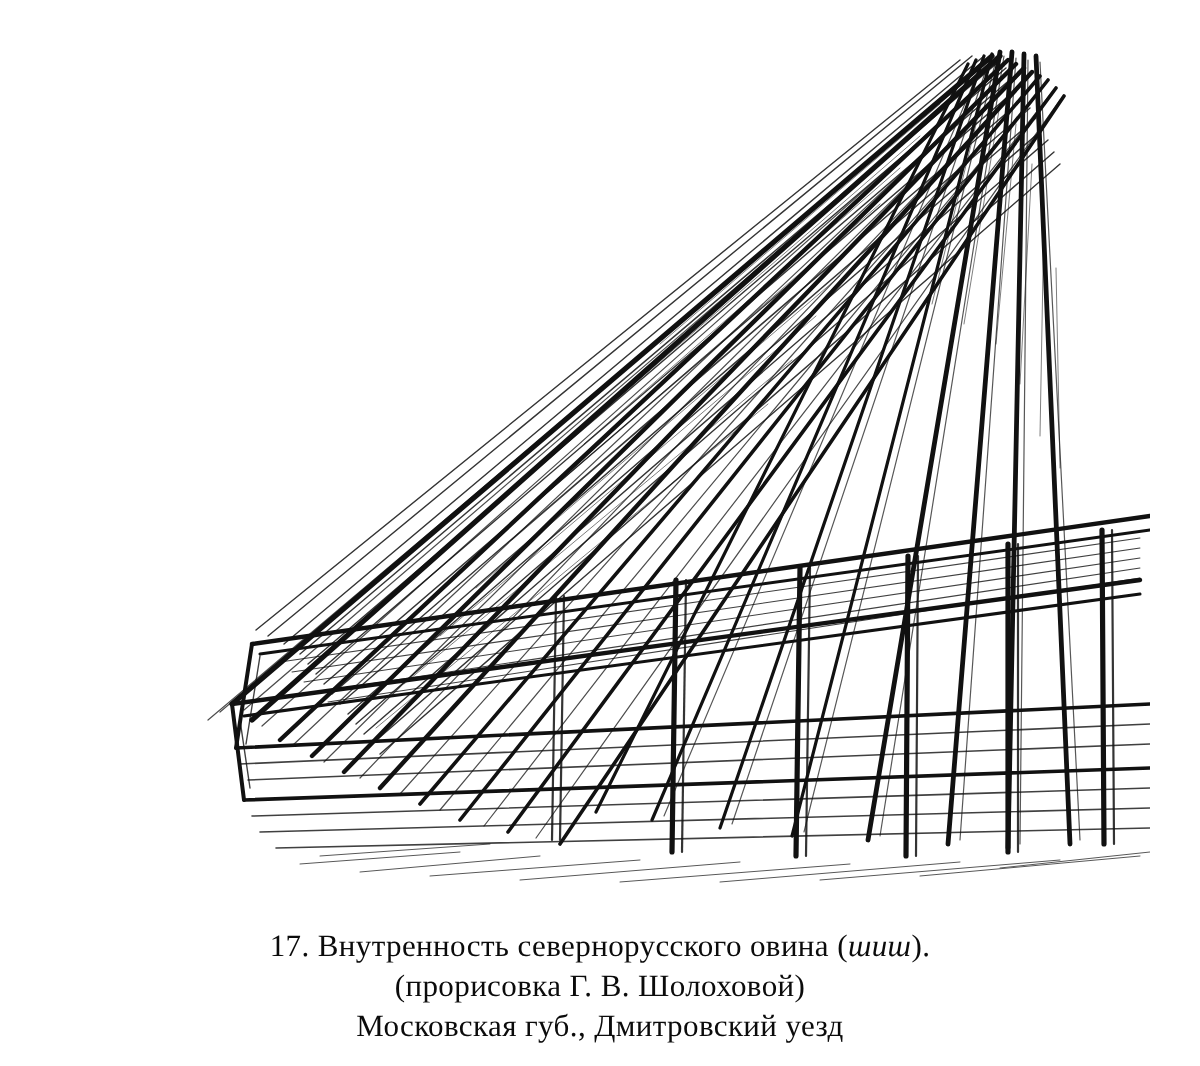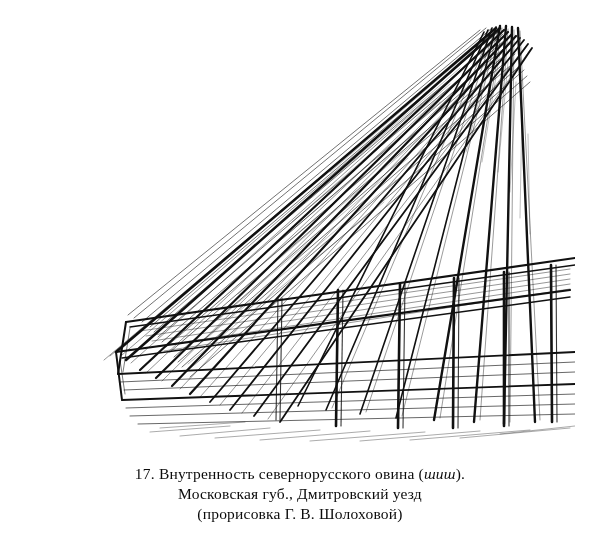--- a/index.html
+++ b/index.html
@@ -217,17 +217,17 @@
           <path d="M470 30 L 452 140"></path>
           <path d="M462 24 L 436 130"></path>
         </g>
 
       </g>
     </svg>
   </div>
 
   <div id="caption">
     <span class="line"><span>17. Внутренность севернорусского овина (</span><span class="ital">шиш</span><span>).</span></span>
+    <span class="line">(прорисовка Г. В. Шолоховой)</span>
     <span class="line">Московская губ., Дмитровский уезд</span>
-    <span class="line">(прорисовка Г. В. Шолоховой)</span>
   </div>
 
 </div>
 
 </body></html>

